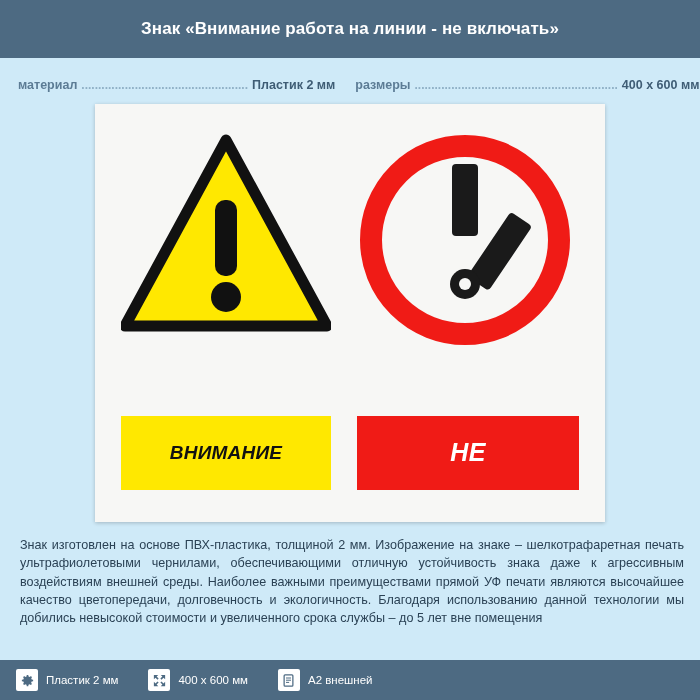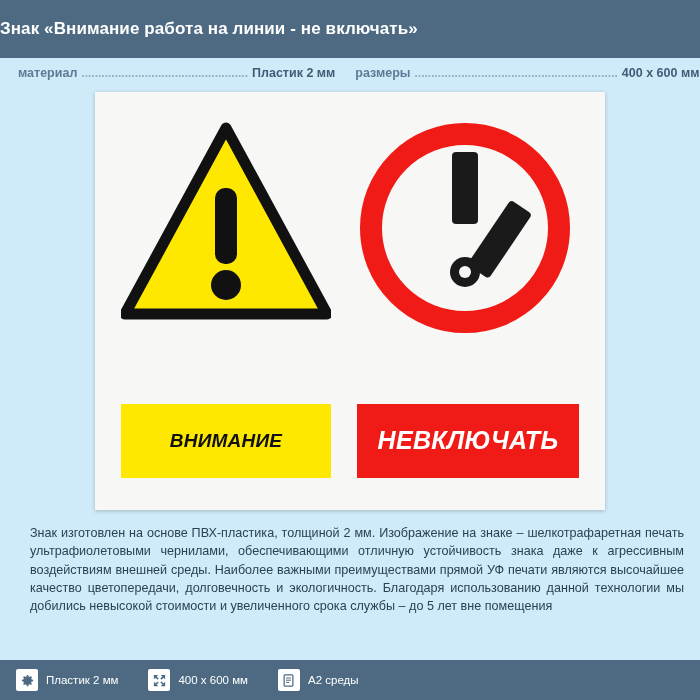--- a/index.html
+++ b/index.html
@@ -19,35 +19,35 @@
     height: 700px;
     background: #cfeaf8;
   }
 
   
   .header {
     height: 58px;
     background: #4d6a82;
     display: flex;
     align-items: center;
-    justify-content: flex-start;
+    justify-content: center;
   }
   .header-title {
     color: #ffffff;
     font-size: 17px;
     font-weight: bold;
     letter-spacing: 0.1px;
     text-align: center;
   }
 
   
   .spec-row {
     display: flex;
     align-items: baseline;
-    padding: 8px 18px 10px 18px;
+    padding: 20px 18px 10px 18px;
     font-size: 12.5px;
     color: #4d6a82;
     font-weight: bold;
   }
   .spec-group {
     display: flex;
     align-items: baseline;
     flex: 1;
     white-space: nowrap;
   }
@@ -151,21 +151,21 @@
     font-weight: bold;
     font-style: italic;
     font-size: 25px;
     color: #ffffff;
     line-height: 1.1;
     letter-spacing: 0.3px;
   }
 
   
   .description {
-    padding: 14px 16px 8px 30px;
+    padding: 14px 16px 8px 20px;
     font-size: 12.6px;
     line-height: 1.45;
     color: #2b4255;
     text-align: justify;
   }
 
   
   .footer {
     position: absolute;
     left: 0;
@@ -244,21 +244,20 @@
             <circle cx="108" cy="152" r="6" fill="#f7f7f5"></circle>
           </svg>
         </div>
 
         <div class="label-yellow">
           <div class="l1">ВНИМАНИЕ</div>
         </div>
 
         <div class="label-red">
           <div class="l1">НЕ</div>
-          <div class="l2">ВКЛЮЧАТЬ</div>
         </div>
 
       </div>
     </div>
   </div>
 
   <div class="description">Знак изготовлен на основе ПВХ-пластика, толщиной 2 мм. Изображение на знаке – шелкотрафаретная печать ультрафиолетовыми чернилами, обеспечивающими отличную устойчивость знака даже к агрессивным воздействиям внешней среды. Наиболее важными преимуществами прямой УФ печати являются высочайшее качество цветопередачи, долговечность и экологичность. Благодаря использованию данной технологии мы добились невысокой стоимости и увеличенного срока службы – до 5 лет вне помещения</div>
 
   <div class="footer">
 
@@ -283,18 +282,18 @@
 
     <div class="footer-item">
       <span class="footer-icon">
         <svg width="15" height="15" viewBox="0 0 24 24">
           <rect x="5" y="3" width="14" height="18" rx="1.5" fill="none" stroke="#4d6a82" stroke-width="2"></rect>
           <line x1="8" y1="8" x2="16" y2="8" stroke="#4d6a82" stroke-width="1.6"></line>
           <line x1="8" y1="11.5" x2="16" y2="11.5" stroke="#4d6a82" stroke-width="1.6"></line>
           <line x1="8" y1="15" x2="13" y2="15" stroke="#4d6a82" stroke-width="1.6"></line>
         </svg>
       </span>
-      <span class="footer-label">A2 среды</span>
+      <span class="footer-label">A2 внешней</span>
     </div>
 
   </div>
 
 </div>
 
 </body></html>

